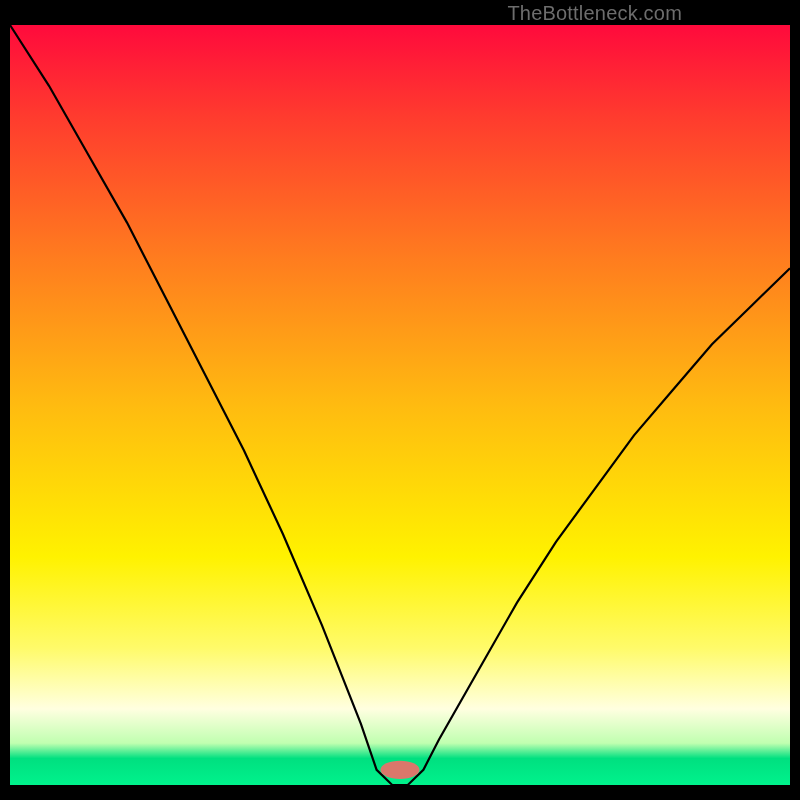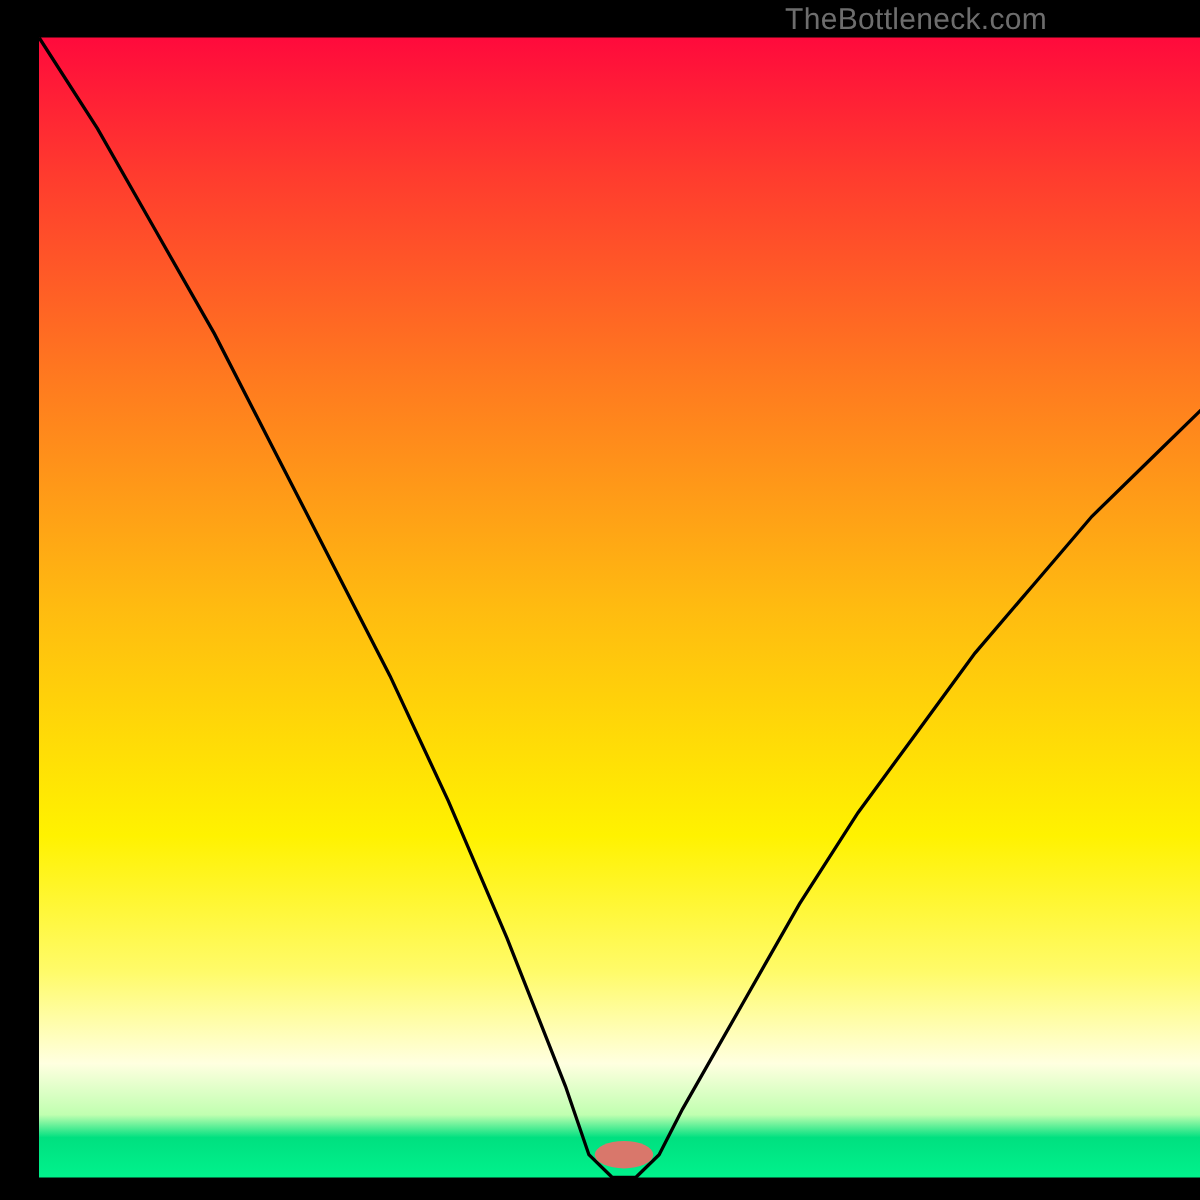--- a/index.html
+++ b/index.html
@@ -8,21 +8,20 @@
     background: #000;
     width: 800px;
     height: 800px;
     overflow: hidden;
     font-family: Arial, Helvetica, sans-serif;
   }
   .chart-wrap {
     position: relative;
     width: 692px;
     height: 800px;
-    margin-left: 16px;
   }
   svg.chart {
     position: absolute;
     top: 0;
     left: 0;
   }
   .watermark {
     position: absolute;
     top: 2px;
     right: 10px;

